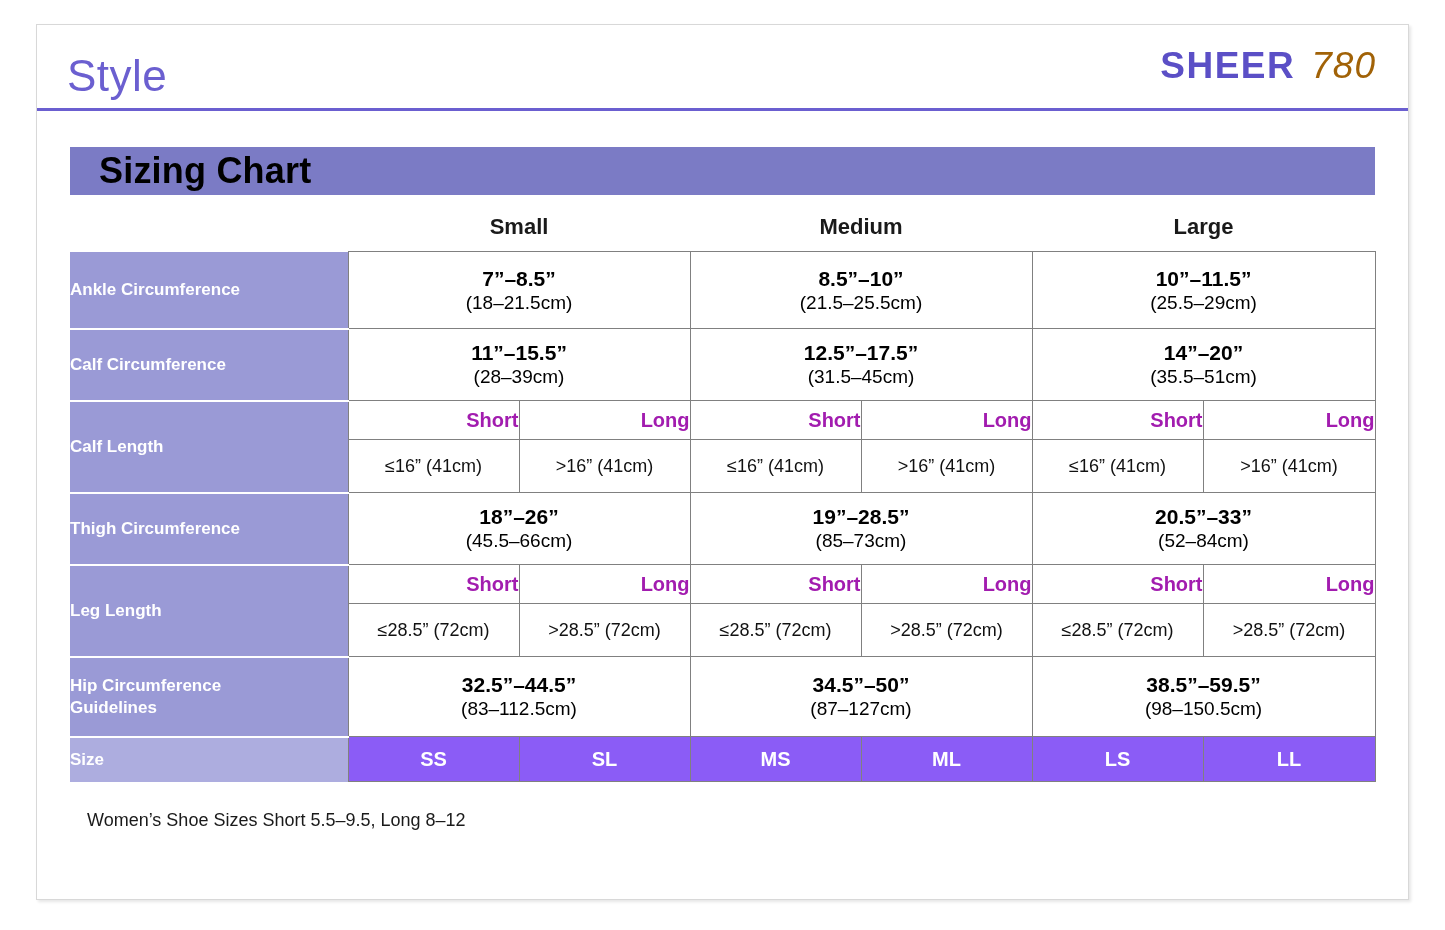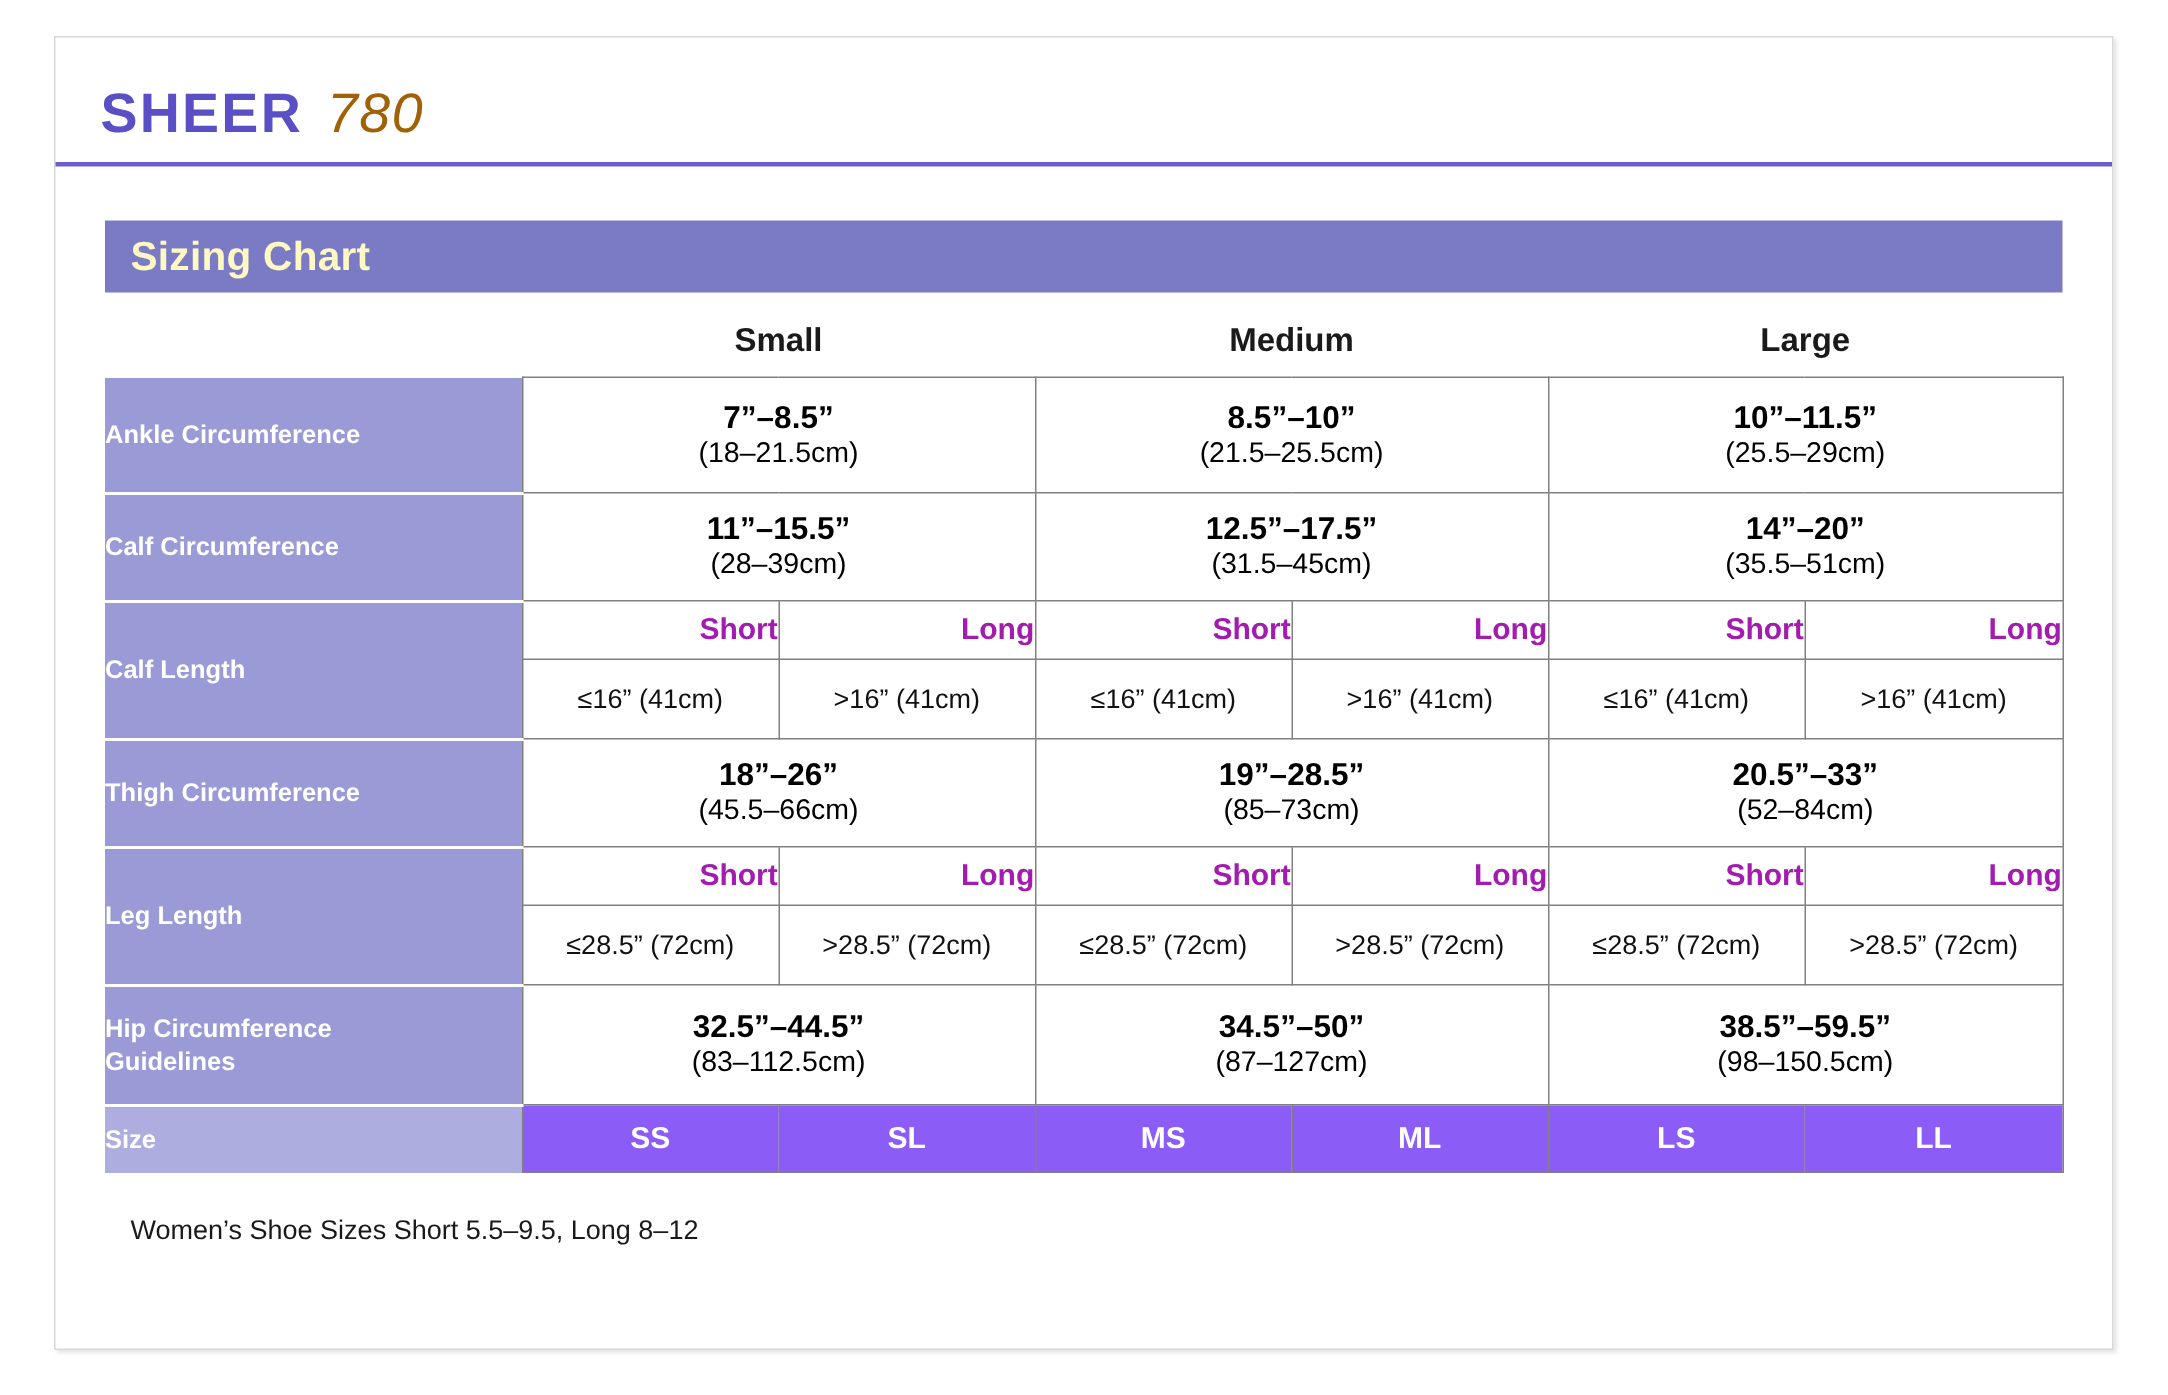--- a/index.html
+++ b/index.html
@@ -46,21 +46,21 @@
     font-weight: 300;
     color: #6B5FD0;
     letter-spacing: 0.5px;
     line-height: 1;
     padding-bottom: 10px;
   }
   .brand {
     display: flex;
     align-items: baseline;
     gap: 16px;
-    padding-bottom: 14px;
+    padding-bottom: 24px;
   }
   .brand-name {
     font-size: 37px;
     font-weight: 700;
     color: #5B4FC6;
     letter-spacing: 1.5px;
     line-height: 1;
   }
   .brand-num {
     font-size: 37px;
@@ -77,24 +77,25 @@
     top: 122px;
     width: 1305px;
     height: 48px;
     background: #7B7BC5;
     display: flex;
     align-items: center;
     padding-left: 17px;
     box-sizing: border-box;
   }
   .chart-title-bar .txt {
-    color: #fef9c3;
-    font-size: 27px;
+    color: #000000;
+    font-size: 36px;
     font-weight: 700;
     letter-spacing: 0.2px;
+    margin-left: 12px;
   }
   
   .sizetable {
     position: absolute;
     left: 33px;
     top: 178px;
     width: 1305px;
     border-collapse: collapse;
     table-layout: fixed;
   }
@@ -198,20 +199,21 @@
   .fn-line b { font-weight: 400; }
   .fn-line span.reg { font-weight: 400; }
 </style>
 </head>
 <body>
 
 <div id="page">
   <div class="card">
 
     <div class="doc-header">
+      <div class="style-word">Style</div>
       <div class="brand">
         <span class="brand-name">SHEER</span>
         <span class="brand-num">780</span>
       </div>
     </div>
 
     <div class="chart-title-bar">
       <span class="txt">Sizing Chart</span>
     </div>
 

